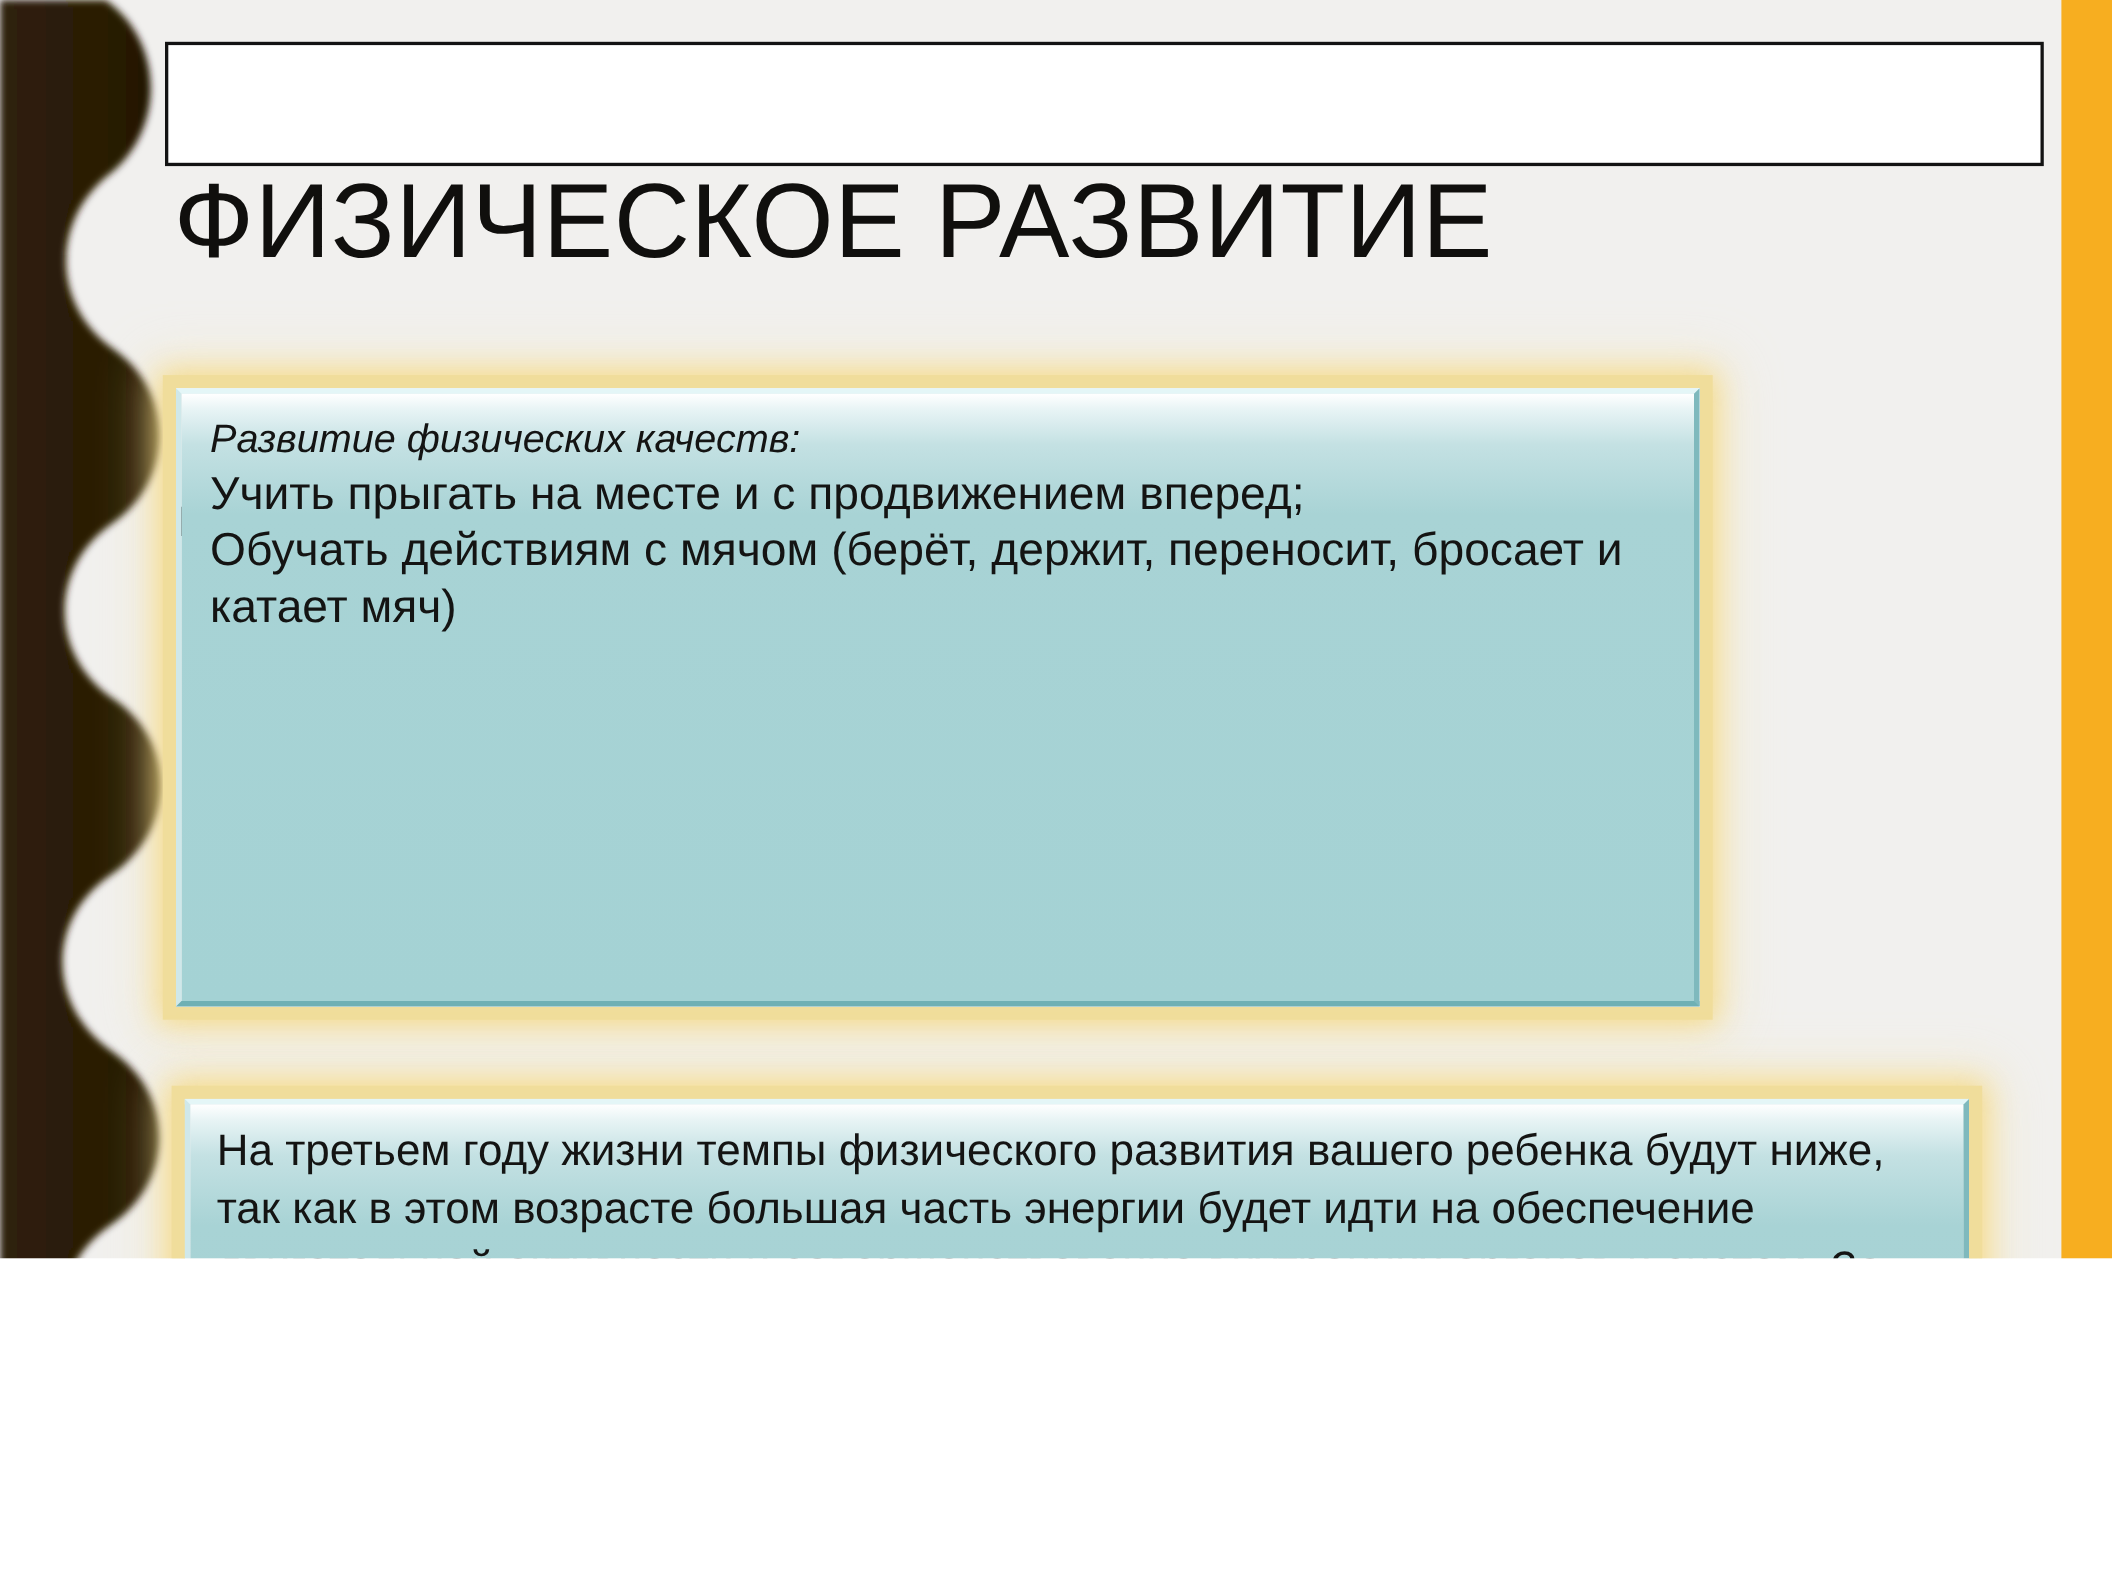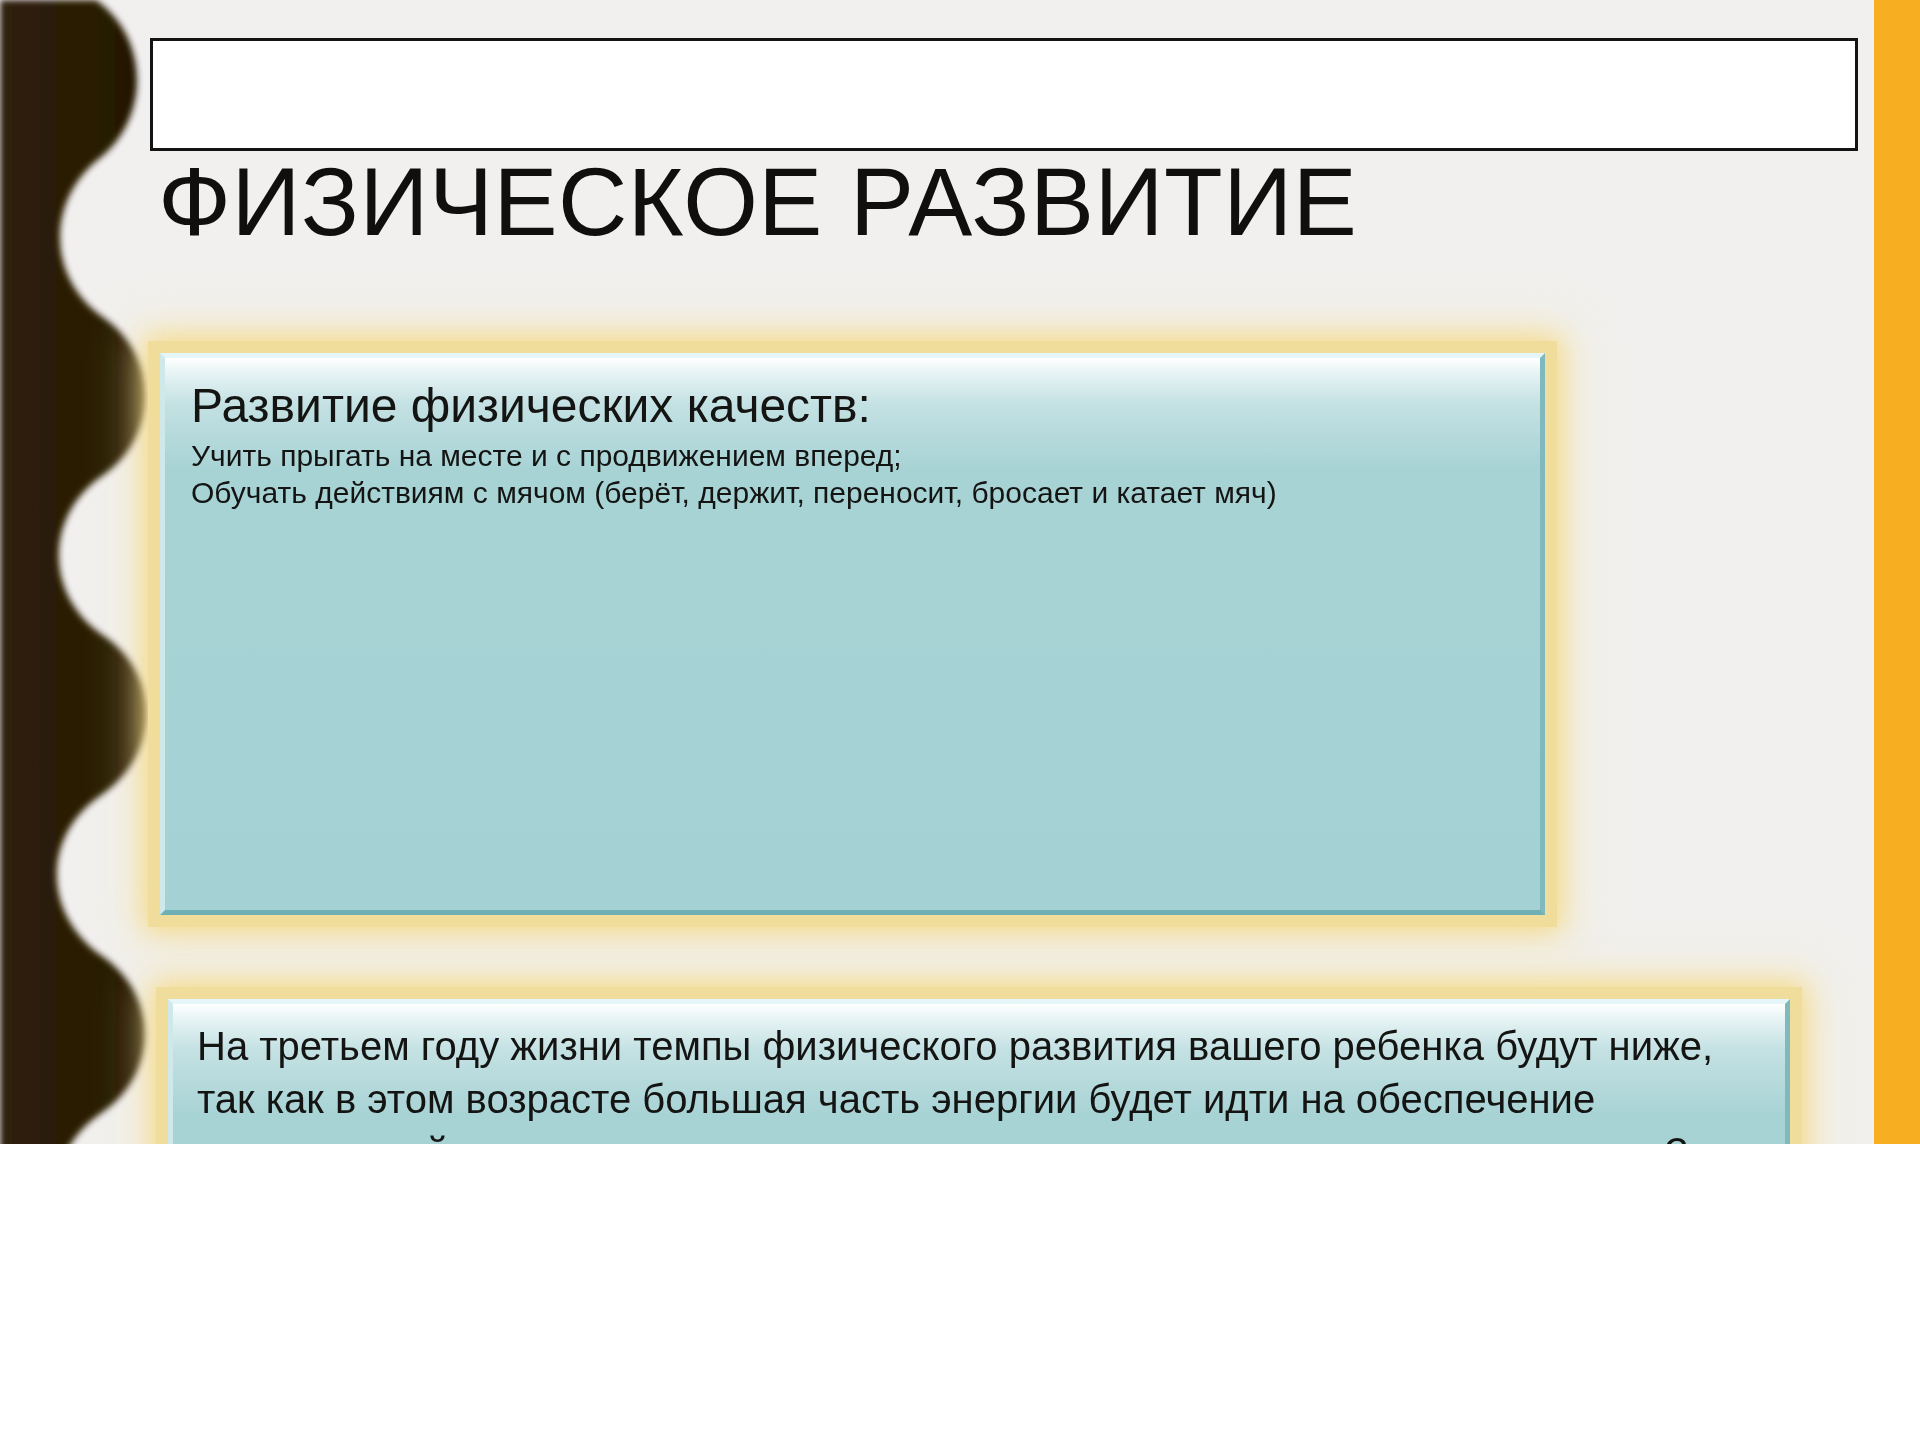--- a/index.html
+++ b/index.html
@@ -92,28 +92,29 @@
       0 0 0 12px #f0dd9b,
       0 0 26px 16px rgba(244, 214, 122, 0.85),
       0 0 46px 24px rgba(250, 235, 180, 0.45);
   }
   .panel-inner {
     padding: 18px 26px 10px 26px;
   }
   .panel p {
     margin: 0;
     color: #141413;
-    font-size: 30px;
+    font-size: 42px;
     line-height: 1.22;
     font-weight: 400;
   }
   .panel .lead {
-    font-size: 48px;
+    font-size: 36px;
     line-height: 1.25;
     margin-bottom: 2px;
+    font-style: italic;
   }
 
   #panel-qualities {
     left: 160px;
     top: 353px;
     width: 1385px;
     height: 562px;
   }
   #panel-note {
     left: 168px;

